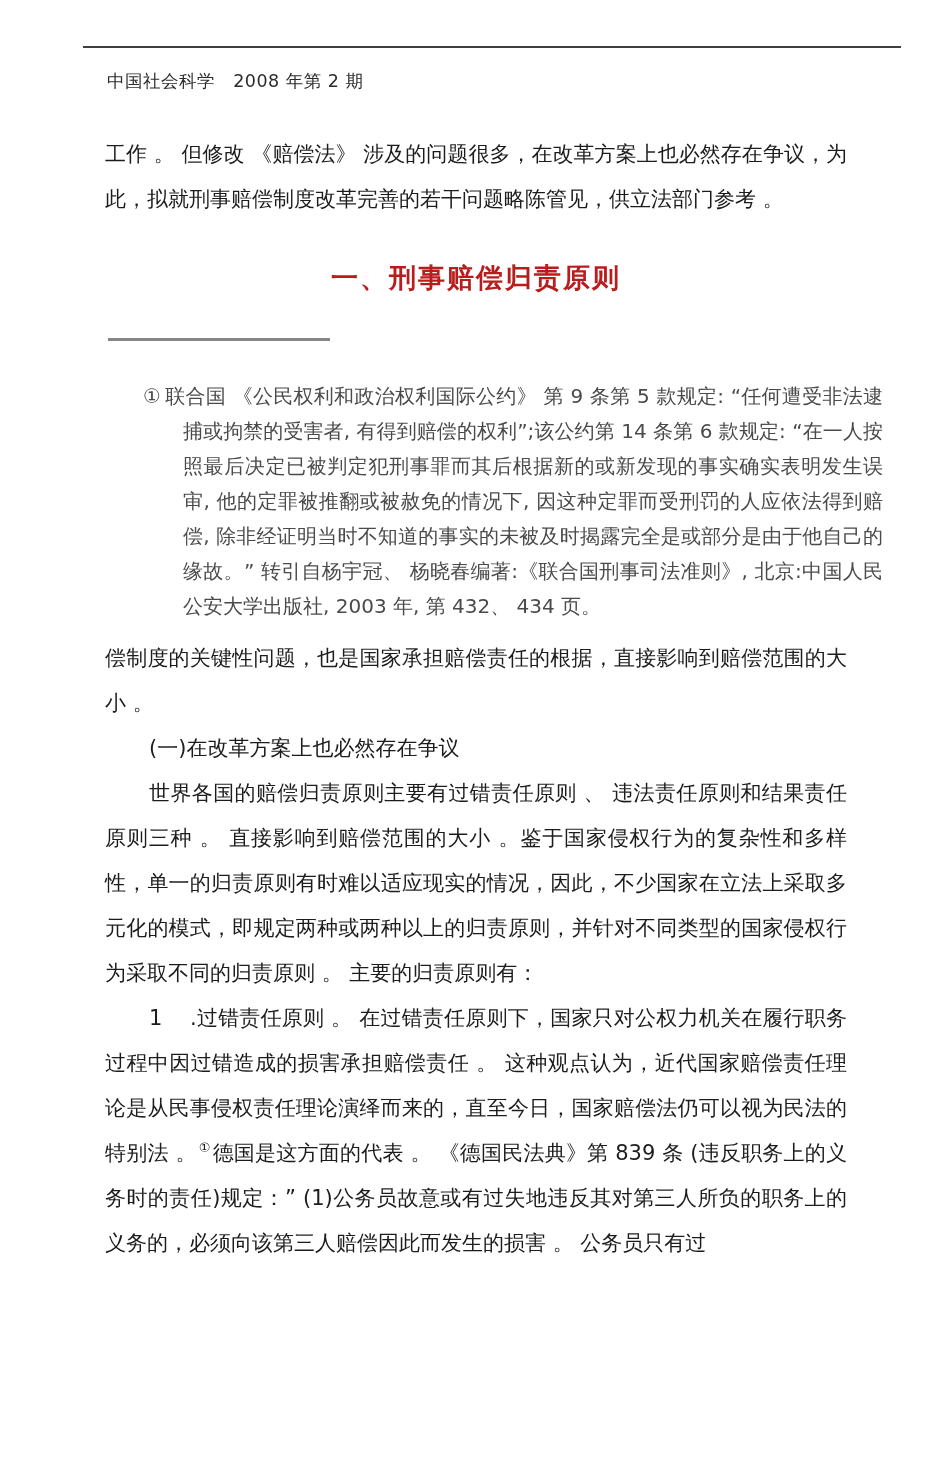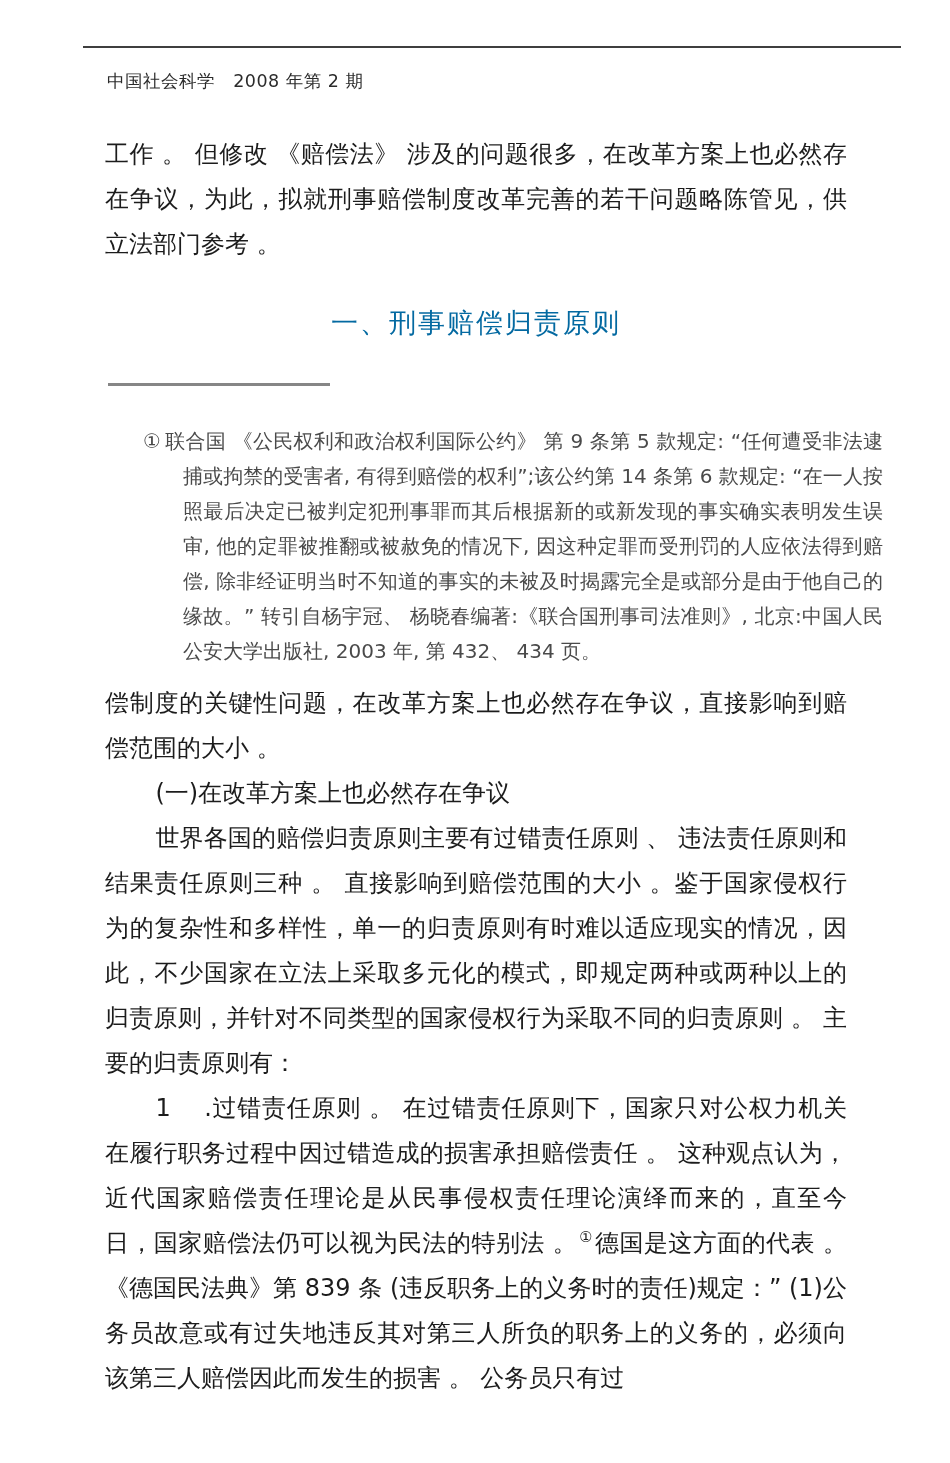--- a/index.html
+++ b/index.html
@@ -42,39 +42,39 @@
   
   .column {
     position: absolute;
     left: 105px;
     top: 132px;
     width: 742px;
   }
 
   p.body {
     margin: 0;
-    font-size: 24px;
+    font-size: 21px;
     line-height: 45px;
     color: #1c1c1c;
     text-align: justify;
     text-justify: inter-character;
     white-space: pre-wrap;
     word-break: break-all;
   }
   p.body.indent { text-indent: 2.1em; }
 
   .section-heading {
     margin: 0;
     padding-top: 34px;
     padding-bottom: 26px;
     text-align: center;
     font-size: 27px;
     line-height: 44px;
-    font-weight: normal;
-    color: #0369a1;
+    font-weight: bold;
+    color: #b91c1c;
     letter-spacing: 2px;
   }
 
   
   .footnote-block {
     padding-top: 12px;
   }
   .footnote-rule {
     width: 222px;
     height: 3px;
@@ -122,21 +122,21 @@
     <h2 class="section-heading">一、刑事赔偿归责原则</h2>
 
 
     <div class="footnote-block">
       <div class="footnote-rule"></div>
       <p class="footnote"><span class="marker">①</span><span>联合国 《公民权利和政治权利国际公约》 第 9 条第 5 款规定: “任何遭受非法逮捕或拘禁的受害者, 有得到赔偿的权利”;该公约第 14 条第 6 款规定: “在一人按照最后决定已被判定犯刑事罪而其后根据新的或新发现的事实确实表明发生误审, 他的定罪被推翻或被赦免的情况下, 因这种定罪而受刑罚的人应依法得到赔偿, 除非经证明当时不知道的事实的未被及时揭露完全是或部分是由于他自己的缘故。” 转引自杨宇冠、 杨晓春编著:《联合国刑事司法准则》, 北京:中国人民公安大学出版社, 2003 年, 第 432、 434 页。</span></p>
     </div>
 
     <div class="spacer-12"></div>
 
-    <p class="body">偿制度的关键性问题，在改革方案上也必然存在争议，直接影响到赔偿范围的大小 。</p>
+    <p class="body">偿制度的关键性问题，也是国家承担赔偿责任的根据，直接影响到赔偿范围的大小 。</p>
 
     <p class="body indent">(一)在改革方案上也必然存在争议</p>
 
     <p class="body indent">世界各国的赔偿归责原则主要有过错责任原则 、 违法责任原则和结果责任原则三种 。 直接影响到赔偿范围的大小 。鉴于国家侵权行为的复杂性和多样性，单一的归责原则有时难以适应现实的情况，因此，不少国家在立法上采取多元化的模式，即规定两种或两种以上的归责原则，并针对不同类型的国家侵权行为采取不同的归责原则 。 主要的归责原则有：</p>
 
     <p class="body indent"><span>1    .过错责任原则 。 在过错责任原则下，国家只对公权力机关在履行职务过程中因过错造成的损害承担赔偿责任 。 这种观点认为，近代国家赔偿责任理论是从民事侵权责任理论演绎而来的，直至今日，国家赔偿法仍可以视为民法的特别法 。</span><sup class="fn-ref">①</sup><span>德国是这方面的代表 。 《德国民法典》第 839 条 (违反职务上的义务时的责任)规定：” (1)公务员故意或有过失地违反其对第三人所负的职务上的义务的，必须向该第三人赔偿因此而发生的损害 。 公务员只有过</span></p>
 
   </div>
 
 </div>

